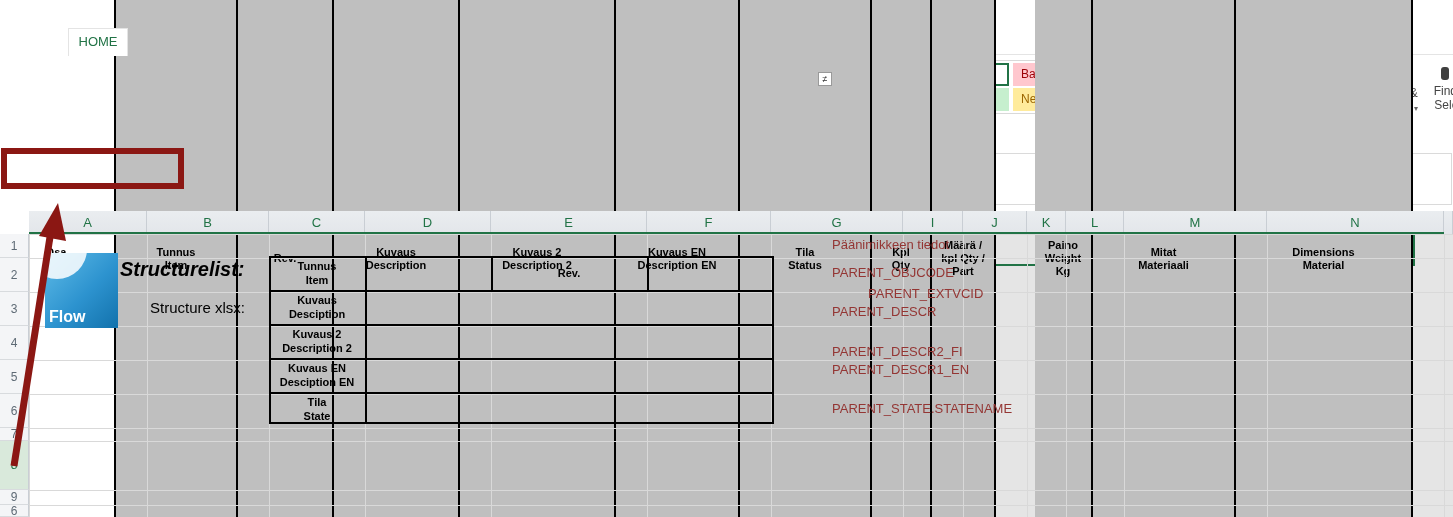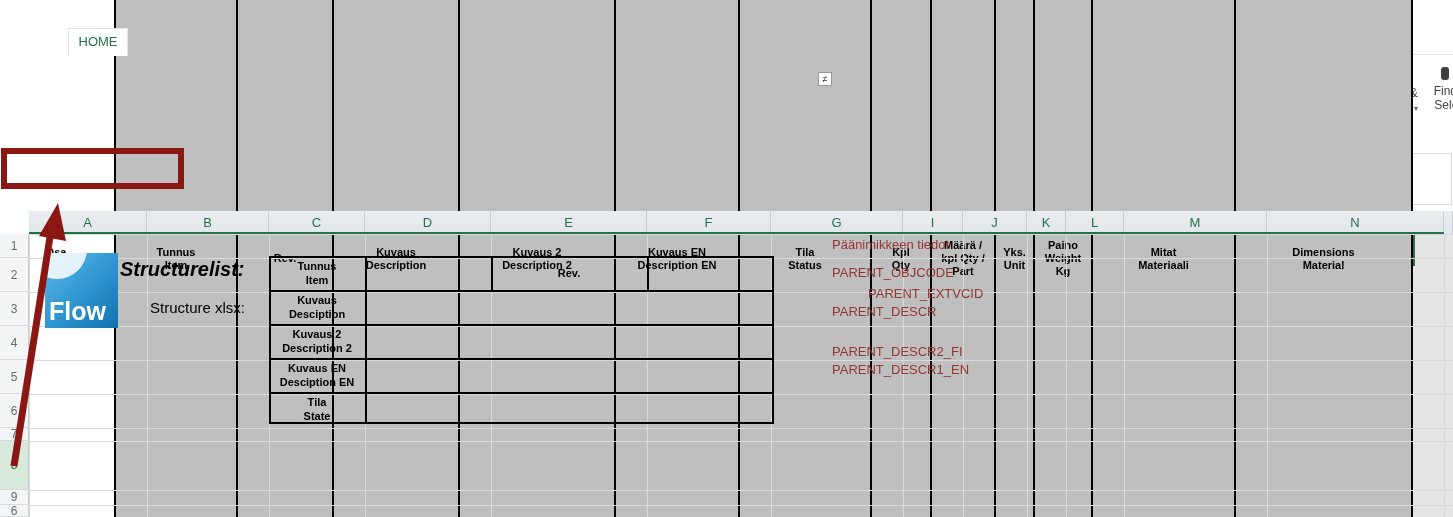--- a/index.html
+++ b/index.html
@@ -111,21 +111,21 @@
   .colhdr{position:absolute;text-align:center;line-height:23px;font-size:13px;color:#217346;background:linear-gradient(#EAEDF0,#E3E6EA);border-right:1px solid #C9CED4;box-sizing:border-box;}
   #cornerbox{position:absolute;left:0;top:211px;width:29px;height:23px;background:linear-gradient(#EAEDF0,#E3E6EA);border-right:1px solid #C9CED4;box-sizing:border-box;}
   #cornerbox::after{content:"";position:absolute;right:3px;bottom:3px;border-left:9px solid transparent;border-bottom:9px solid #B6BEC6;}
   #hdr-underline{position:absolute;left:29px;top:232px;width:1415px;height:2px;background:#217346;z-index:5;}
   .rowhdr{position:absolute;text-align:center;font-size:12px;color:#5E6A75;background:#F4F5F7;border-right:1px solid #C9CED4;border-bottom:1px solid #D8DBDE;box-sizing:border-box;overflow:hidden;}
   .rowhdr.sel{background:#D9E9DB;color:#217346;}
   .gl{position:absolute;background:#D9D9D9;z-index:1;}
   .rednote{position:absolute;font-size:13px;color:#943634;white-space:nowrap;z-index:3;}
   #logo{position:absolute;left:45px;top:253px;width:73px;height:75px;background:linear-gradient(135deg,#5FBCE8 0%,#2D93CF 55%,#1272AC 100%);z-index:2;overflow:hidden;}
   #logo::before{content:"";position:absolute;left:-18px;top:-34px;width:60px;height:60px;border-radius:50%;background:#fff;opacity:.85;}
-  #logo-text{position:absolute;left:4px;bottom:2px;color:#fff;font-size:25px;font-weight:bold;letter-spacing:0;}
+  #logo-text{position:absolute;left:4px;bottom:2px;color:#fff;font-size:16px;font-weight:bold;letter-spacing:0;}
   #doc-title-fi{position:absolute;left:120px;top:258px;font-size:20px;font-weight:bold;font-style:italic;color:#000;z-index:2;}
   #doc-title-en{position:absolute;left:150px;top:299px;font-size:15px;color:#000;z-index:2;}
   .tbl-line{position:absolute;background:#000;z-index:3;}
   .tbl-label{position:absolute;z-index:3;font-size:11px;font-weight:bold;color:#000;text-align:center;white-space:pre-line;line-height:14px;display:flex;flex-direction:column;justify-content:center;}
   #annot-rect{position:absolute;left:1px;top:148px;width:183px;height:41px;border:6px solid #8B1713;box-sizing:border-box;z-index:70;}
   #arrow-svg{position:absolute;left:0;top:0;width:1453px;height:517px;z-index:69;pointer-events:none;}
   .hdrcell{position:absolute;top:0;height:100%;box-sizing:border-box;border-right:2px solid #000;display:flex;flex-direction:column;justify-content:center;text-align:center;font-size:11px;font-weight:bold;line-height:13px;color:#000;white-space:pre-line;}
 </style>
 </head>
 <body>
@@ -443,20 +443,21 @@
     <div class="rowhdr" style="left: 0px; top: 428px; width: 29px; height: 13px; line-height: 13px; z-index: 4;">7</div>
     <div class="rowhdr sel" style="left: 0px; top: 441px; width: 29px; height: 49px; line-height: 49px; z-index: 4;">8</div>
     <div class="rowhdr" style="left: 0px; top: 490px; width: 29px; height: 15px; line-height: 15px; z-index: 4;">9</div>
     <div class="rowhdr" style="left: 0px; top: 505px; width: 29px; height: 12px; line-height: 12px; z-index: 4;">6</div>
     <div class="rednote" style="left: 832px; top: 236px; height: 18px; line-height: 18px;">Päänimikkeen tiedot</div>
     <div class="rednote" style="left: 832px; top: 264px; height: 18px; line-height: 18px;">PARENT_OBJCODE</div>
     <div class="rednote" style="left: 868px; top: 285px; height: 18px; line-height: 18px;">PARENT_EXTVCID</div>
     <div class="rednote" style="left: 832px; top: 303px; height: 18px; line-height: 18px;">PARENT_DESCR</div>
     <div class="rednote" style="left: 832px; top: 343px; height: 18px; line-height: 18px;">PARENT_DESCR2_FI</div>
     <div class="rednote" style="left: 832px; top: 361px; height: 18px; line-height: 18px;">PARENT_DESCR1_EN</div>
+    <div class="rednote" style="left: 832px; top: 400px; height: 18px; line-height: 18px;">PARENT_STATE.STATENAME</div>
     <div style="left: 269px; top: 256px; width: 505px; height: 168px; background: rgb(255, 255, 255); z-index: 2;"></div>
     <div class="tbl-line" style="left: 269px; top: 256px; width: 505px; height: 2px;"></div>
     <div class="tbl-line" style="left: 269px; top: 422px; width: 505px; height: 2px;"></div>
     <div class="tbl-line" style="left: 269px; top: 256px; width: 2px; height: 168px;"></div>
     <div class="tbl-line" style="left: 772px; top: 256px; width: 2px; height: 168px;"></div>
     <div class="tbl-line" style="left: 365px; top: 256px; width: 2px; height: 168px;"></div>
     <div class="tbl-line" style="left: 269px; top: 290px; width: 505px; height: 2px;"></div>
     <div class="tbl-line" style="left: 269px; top: 324px; width: 505px; height: 2px;"></div>
     <div class="tbl-line" style="left: 269px; top: 358px; width: 505px; height: 2px;"></div>
     <div class="tbl-line" style="left: 269px; top: 392px; width: 505px; height: 2px;"></div>
@@ -485,22 +486,20 @@
 Description 2</div>
       <div class="hdrcell" style="left: 616px; width: 124px; background: rgb(191, 191, 191);">Kuvaus EN
 Description EN</div>
       <div class="hdrcell" style="left: 740px; width: 132px; background: rgb(191, 191, 191);">Tila
 Status</div>
       <div class="hdrcell" style="left: 872px; width: 60px; background: rgb(191, 191, 191);">Kpl
 Qty</div>
       <div class="hdrcell" style="left: 932px; width: 64px; background: rgb(191, 191, 191);">Määrä /
 kpl Qty /
 Part</div>
-      <div class="hdrcell" style="left: 996px; width: 39px; background: rgb(191, 191, 191);">Yks.
-Unit</div>
       <div class="hdrcell" style="left: 1035px; width: 58px; background: rgb(191, 191, 191);">Paino
 Weight
 Kg</div>
       <div class="hdrcell" style="left: 1093px; width: 143px; background: rgb(191, 191, 191);">Mitat
 Materiaali</div>
       <div class="hdrcell" style="left: 1236px; width: 177px; background: rgb(191, 191, 191);">Dimensions
 Material</div>
     </div>
     <div style="left: 29px; top: 441px; width: 1415px; height: 49px; box-sizing: border-box; border: 2px solid rgb(33, 115, 70); z-index: 7; pointer-events: none;"></div>
     <div style="left: 26px; top: 487px; width: 7px; height: 7px; background: rgb(33, 115, 70); border: 1px solid rgb(255, 255, 255); z-index: 8;"></div>

